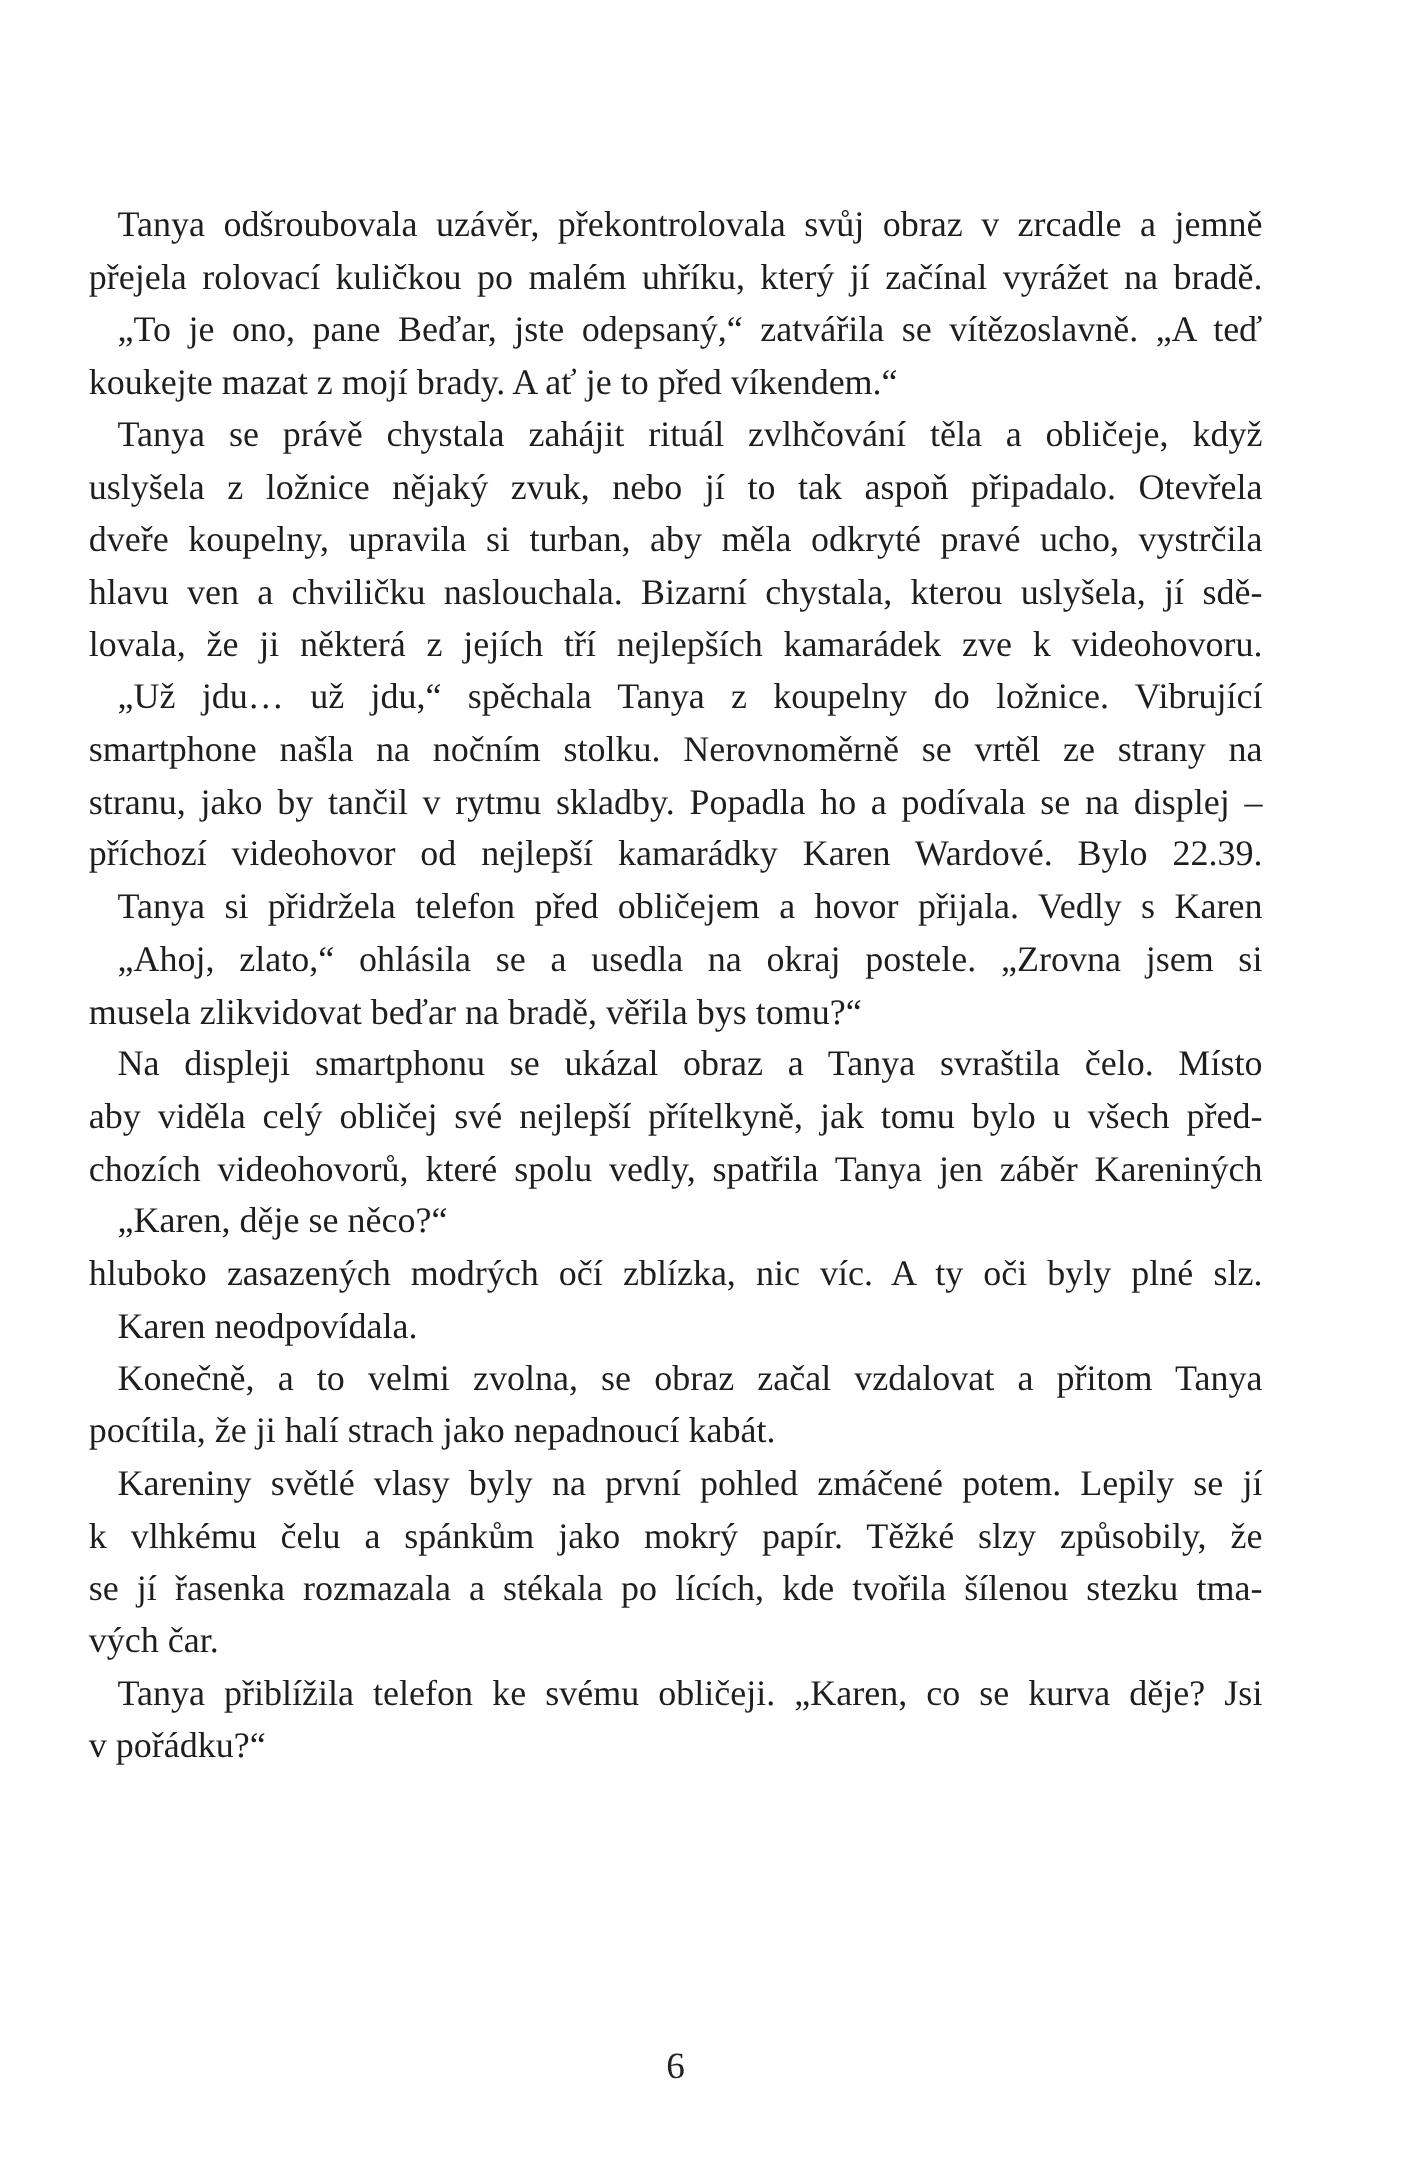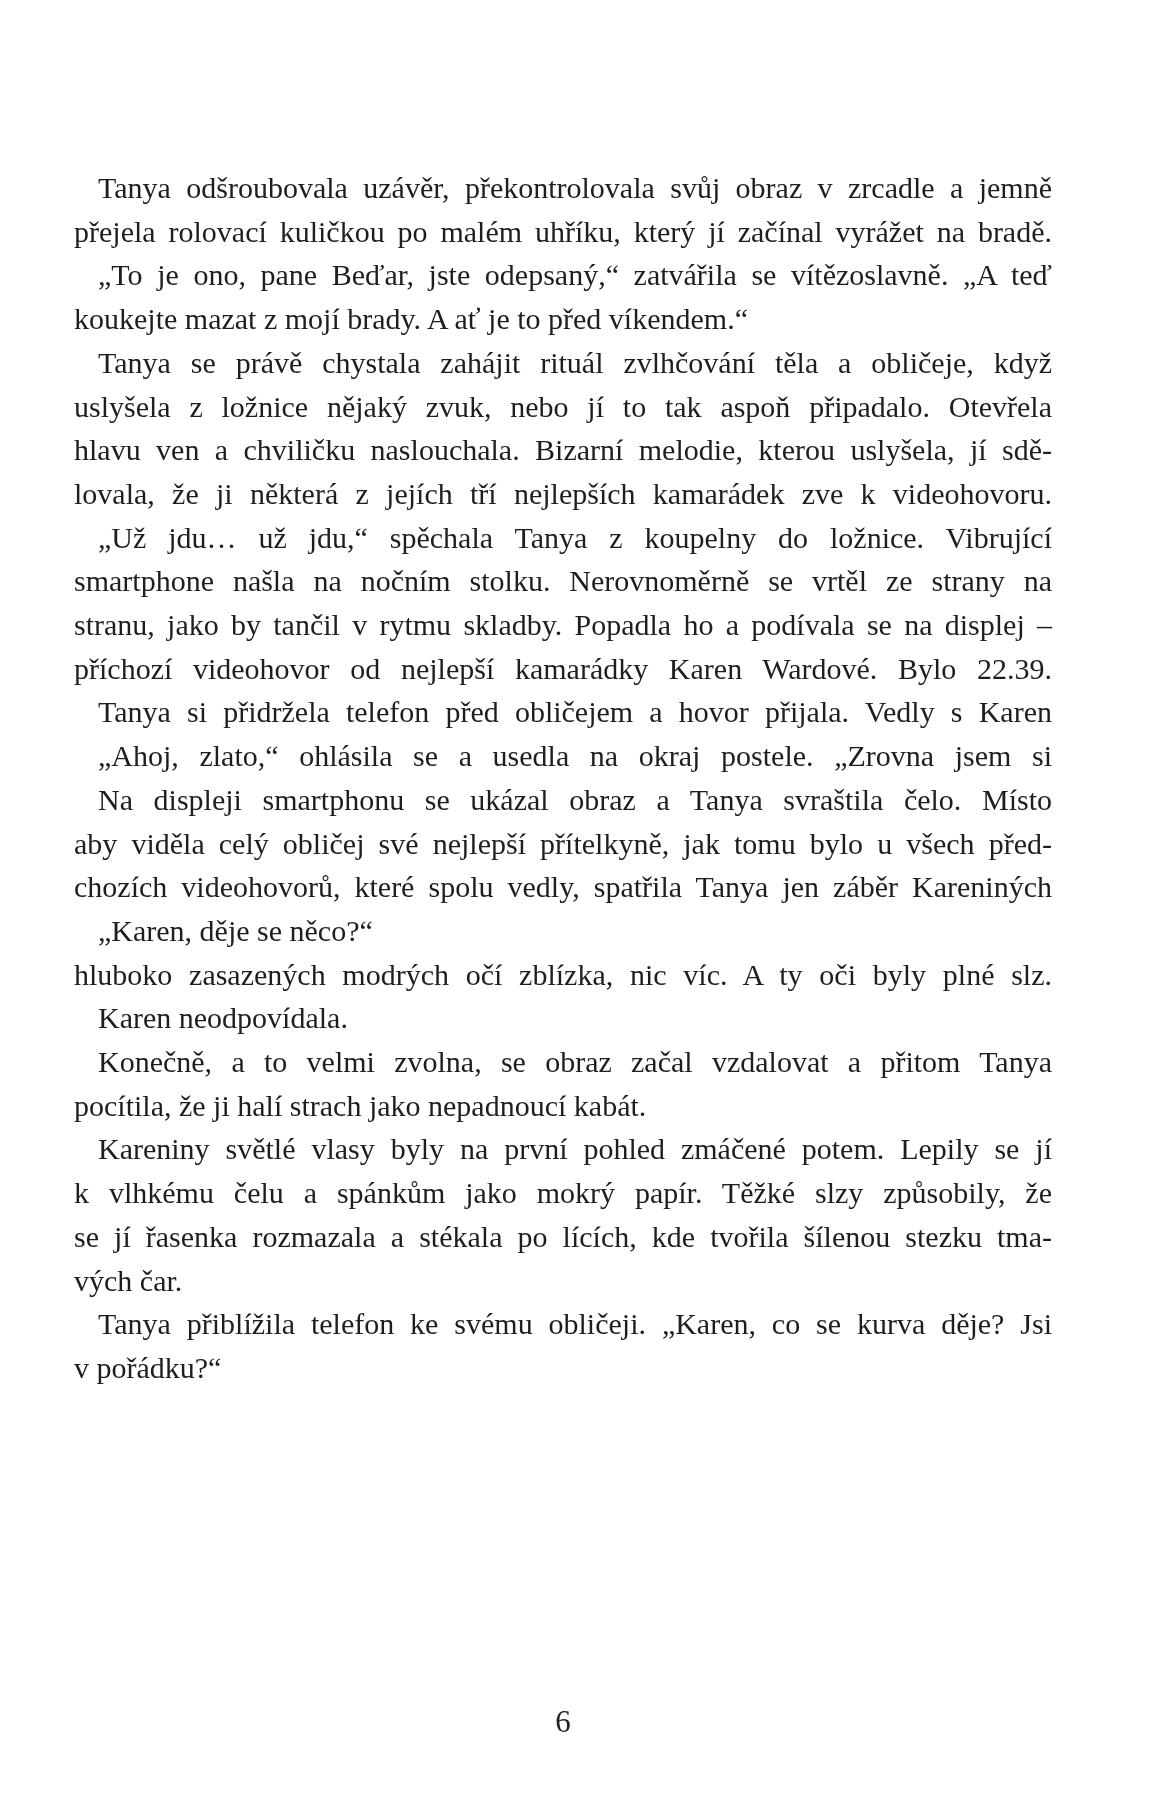--- a/index.html
+++ b/index.html
@@ -50,28 +50,30 @@
 <body>
 
 <div class="page" style="background: rgb(255, 255, 255);">
   <main class="text-block" style="color: rgb(30, 30, 30);">
       <div class="line indent">Tanya odšroubovala uzávěr, překontrolovala svůj obraz v zrcadle a jemně</div>
       <div class="line">přejela rolovací kuličkou po malém uhříku, který jí začínal vyrážet na bradě.</div>
       <div class="line indent">„To je ono, pane Beďar, jste odepsaný,“ zatvářila se vítězoslavně. „A teď</div>
       <div class="line end">koukejte mazat z mojí brady. A ať je to před víkendem.“</div>
       <div class="line indent">Tanya se právě chystala zahájit rituál zvlhčování těla a obličeje, když</div>
       <div class="line">uslyšela z ložnice nějaký zvuk, nebo jí to tak aspoň připadalo. Otevřela</div>
-      <div class="line">hlavu ven a chviličku naslouchala. Bizarní melodie, kterou uslyšela, jí sdě-</div>
+      <div class="line">dveře koupelny, upravila si turban, aby měla odkryté pravé ucho, vystrčila</div>
+      <div class="line">hlavu ven a chviličku naslouchala. Bizarní chystala, kterou uslyšela, jí sdě-</div>
       <div class="line">lovala, že ji některá z jejích tří nejlepších kamarádek zve k videohovoru.</div>
       <div class="line indent">„Už jdu… už jdu,“ spěchala Tanya z koupelny do ložnice. Vibrující</div>
       <div class="line">smartphone našla na nočním stolku. Nerovnoměrně se vrtěl ze strany na</div>
       <div class="line">stranu, jako by tančil v rytmu skladby. Popadla ho a podívala se na displej –</div>
       <div class="line">příchozí videohovor od nejlepší kamarádky Karen Wardové. Bylo 22.39.</div>
       <div class="line indent">Tanya si přidržela telefon před obličejem a hovor přijala. Vedly s Karen</div>
       <div class="line indent">„Ahoj, zlato,“ ohlásila se a usedla na okraj postele. „Zrovna jsem si</div>
+      <div class="line end">musela zlikvidovat beďar na bradě, věřila bys tomu?“</div>
       <div class="line indent">Na displeji smartphonu se ukázal obraz a Tanya svraštila čelo. Místo</div>
       <div class="line">aby viděla celý obličej své nejlepší přítelkyně, jak tomu bylo u všech před-</div>
       <div class="line">chozích videohovorů, které spolu vedly, spatřila Tanya jen záběr Kareniných</div>
       <div class="line indent end">„Karen, děje se něco?“</div>
       <div class="line">hluboko zasazených modrých očí zblízka, nic víc. A ty oči byly plné slz.</div>
       <div class="line indent end">Karen neodpovídala.</div>
       <div class="line indent">Konečně, a to velmi zvolna, se obraz začal vzdalovat a přitom Tanya</div>
       <div class="line end">pocítila, že ji halí strach jako nepadnoucí kabát.</div>
       <div class="line indent">Kareniny světlé vlasy byly na první pohled zmáčené potem. Lepily se jí</div>
       <div class="line">k vlhkému čelu a spánkům jako mokrý papír. Těžké slzy způsobily, že</div>

